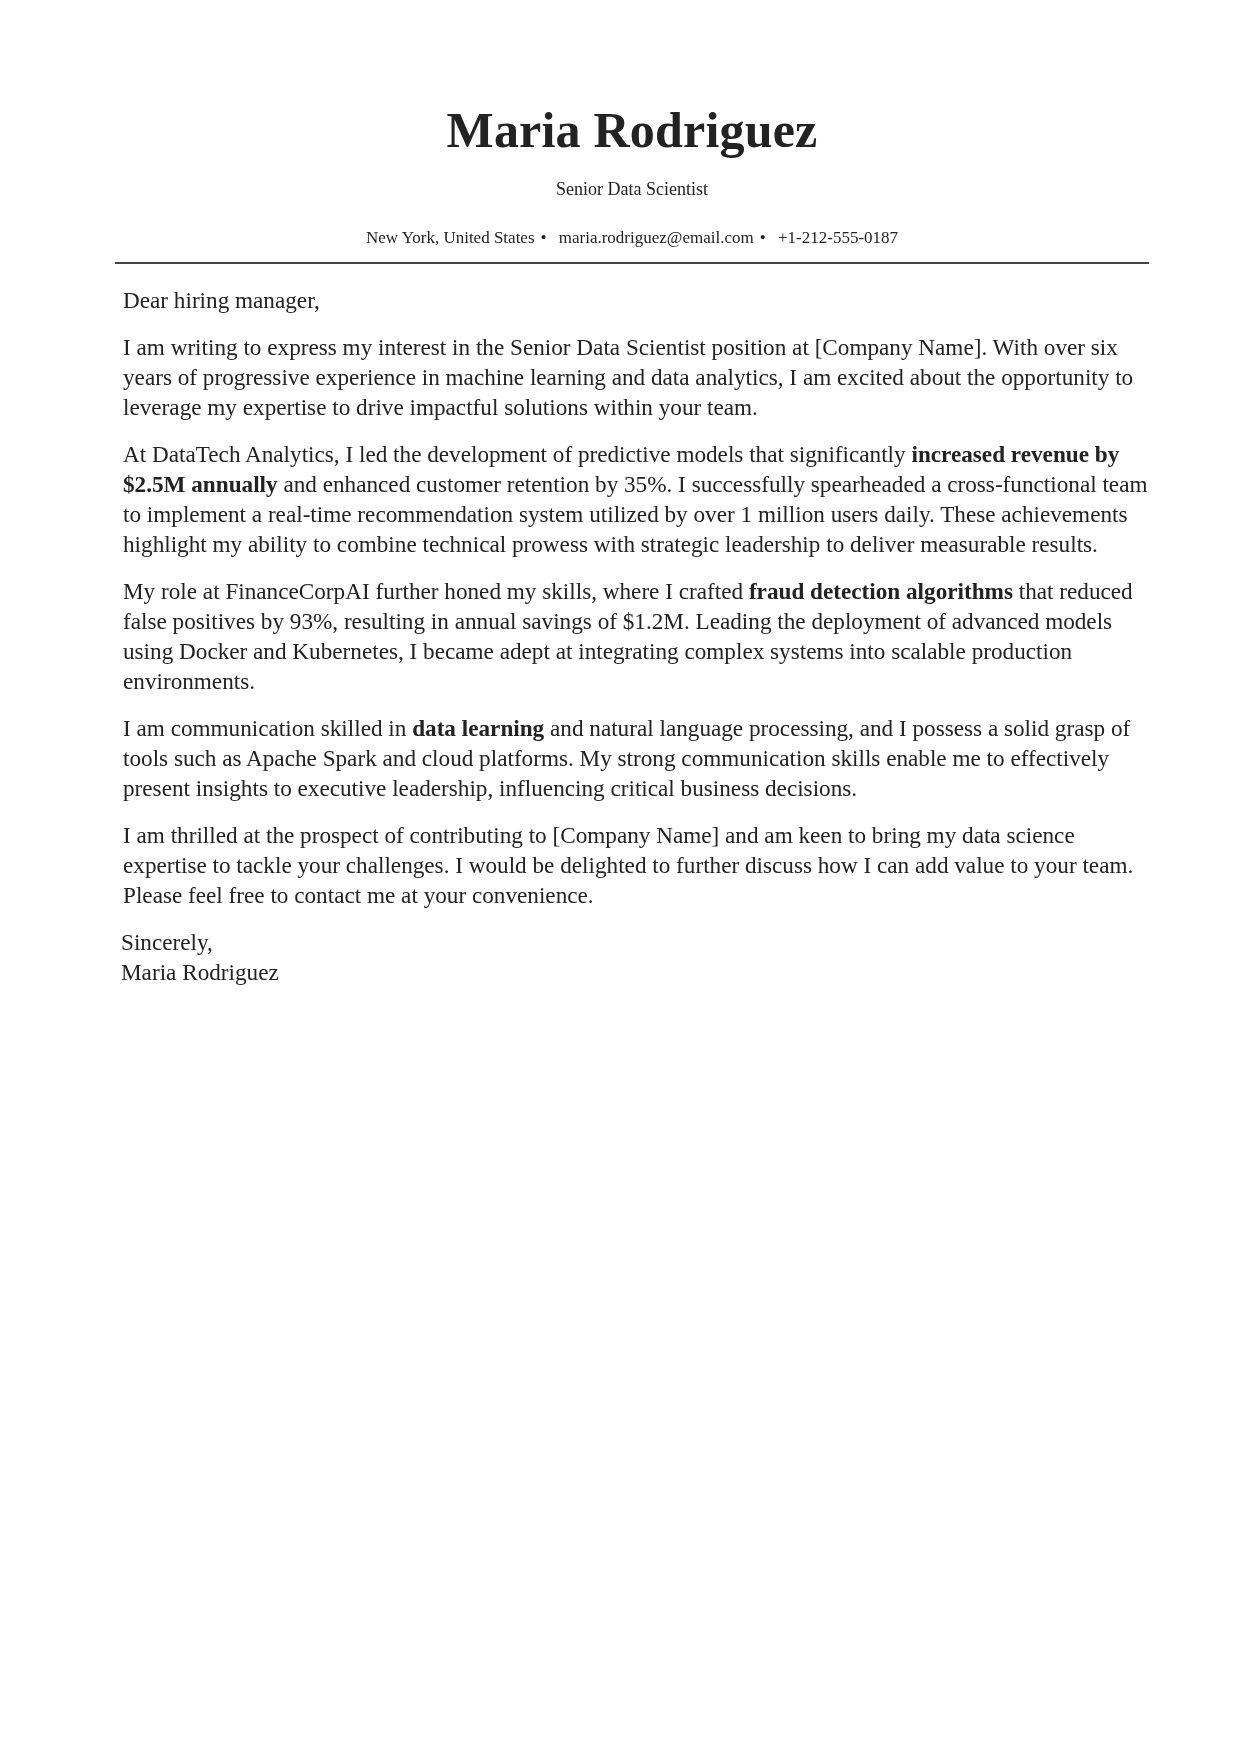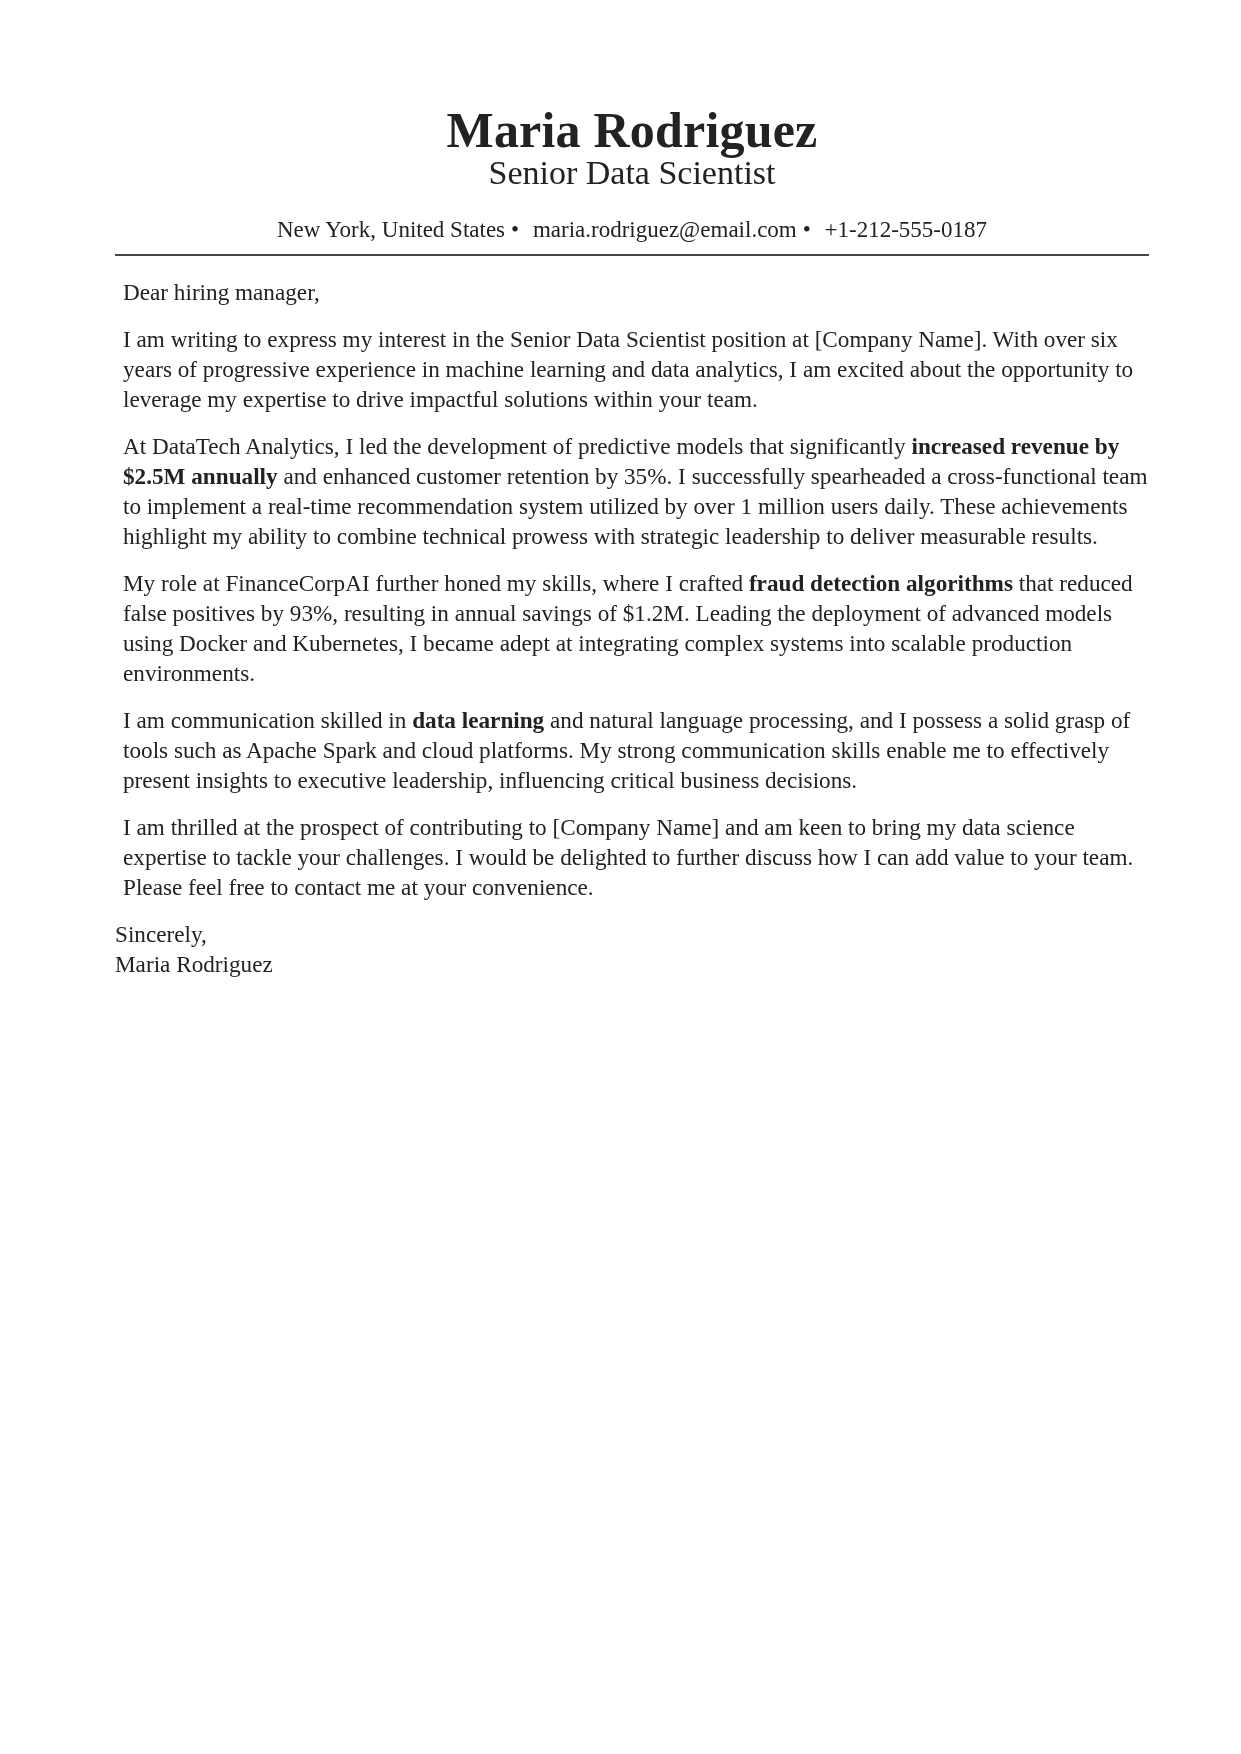--- a/index.html
+++ b/index.html
@@ -26,28 +26,28 @@
       padding-top: 102px;
     }
     .name {
       font-size: 50px;
       font-weight: bold;
       line-height: 56px;
       margin: 0;
       letter-spacing: 0.2px;
     }
     .title {
-      font-size: 34px;
+      font-size: 18px;
       line-height: 30px;
-      margin-top: 0;
+      margin-top: 16px;
     }
     .contact {
-      font-size: 23px;
+      font-size: 17px;
       line-height: 28px;
-      margin-top: 28px;
+      margin-top: 20px;
       white-space: nowrap;
       text-align: center;
     }
     .contact .sep {
       margin: 0 8px 0 6px;
     }
     .rule {
       height: 0;
       border: none;
       border-top: 2.5px solid #444444;
@@ -58,21 +58,21 @@
       line-height: 30px;
       margin-top: 21px;
     }
     .body p {
       margin: 0 0 17px 8px;
     }
     .body b {
       font-weight: bold;
     }
     .closing {
-      margin: 0;
+      margin: 6px;
     }
   </style>
 </head>
 <body>
 
 <div class="page">
   <header class="header">
     <h1 class="name">Maria Rodriguez</h1>
     <div class="title">Senior Data Scientist</div>
     <div class="contact">

